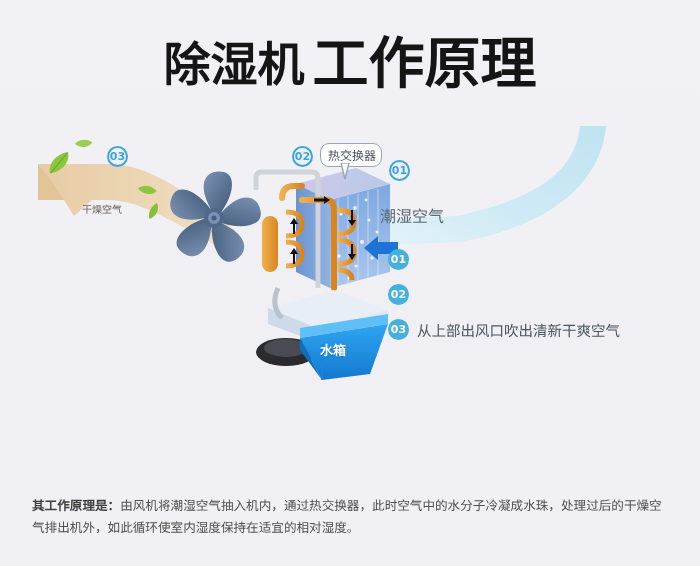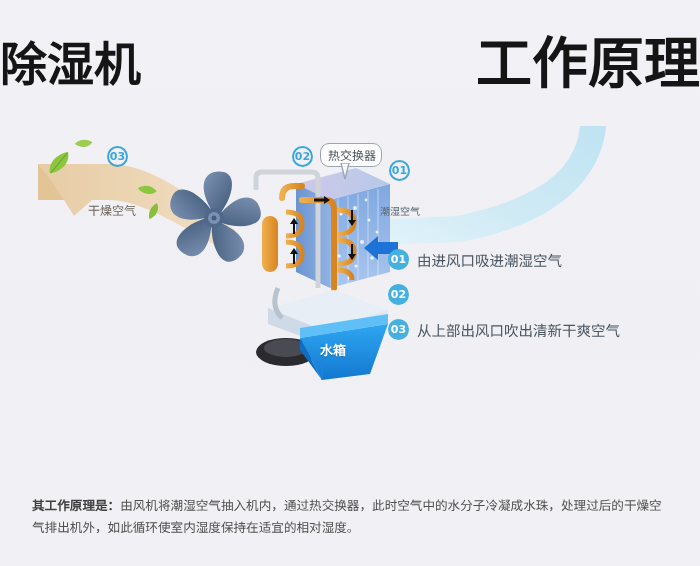--- a/index.html
+++ b/index.html
@@ -18,21 +18,21 @@
   }
 
   
   .title-bar {
     position: absolute;
     top: 0; left: 0;
     width: 700px;
     height: 128px;
     display: flex;
     align-items: center;
-    justify-content: space-between;
+    justify-content: center;
   }
   .title-text {
     white-space: nowrap;
     color: #151515;
     font-weight: 700;
     letter-spacing: 0px;
     line-height: 1;
   }
   .title-a { font-size: 47px; }
   .title-b { font-size: 56px; margin-left: 8px; }
@@ -97,26 +97,26 @@
     display: flex;
     align-items: center;
     justify-content: center;
     background: transparent;
     box-sizing: border-box;
   }
 
   .cap-label {
     position: absolute;
     color: #5b6570;
-    font-size: 10px;
+    font-size: 16px;
     white-space: nowrap;
   }
 
   .badge-03d { left: 107px; top: 28px; }
-  .label-dry { left: 88px; top: 83px; color:#6a6258; font-size:12px; }
+  .label-dry { left: 82px; top: 83px; color:#6a6258; font-size:10px; }
 
   .badge-02h { left: 292px; top: 28px; }
   .bubble {
     position: absolute;
     left: 320px; top: 25px;
     border: 1.6px solid #9aa6b4;
     border-radius: 9px;
     background: rgba(255,255,255,0.82);
     padding: 2px 5px 3px 7px;
     font-size: 12px;
@@ -405,21 +405,20 @@
 
     <div class="badge badge-01w">01</div>
     <div class="cap-label label-wet">潮湿空气</div>
 
     <div class="label-tank">水箱</div>
   </div>
 
   <div class="steps">
     <div class="step-row">
       <span class="step-badge">01</span>
-      <span class="step-text">由进风口吸进潮湿空气</span>
     </div>
     <div class="step-row">
       <span class="step-badge">02</span>
     </div>
     <div class="step-row">
       <span class="step-badge">03</span>
       <span class="step-text">从上部出风口吹出清新干爽空气</span>
     </div>
   </div>
 

